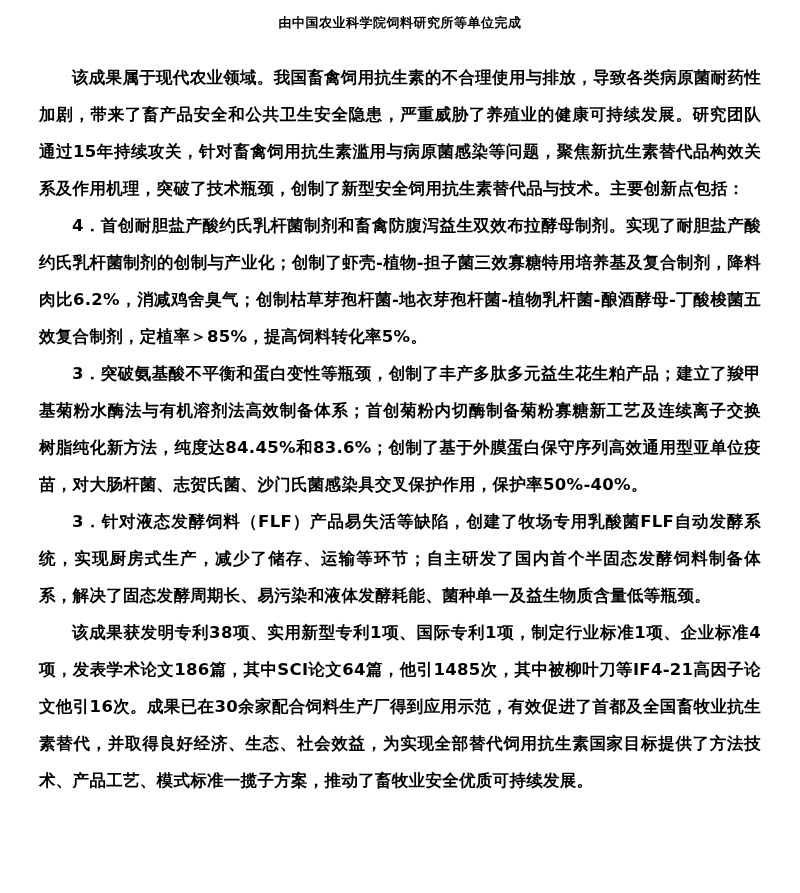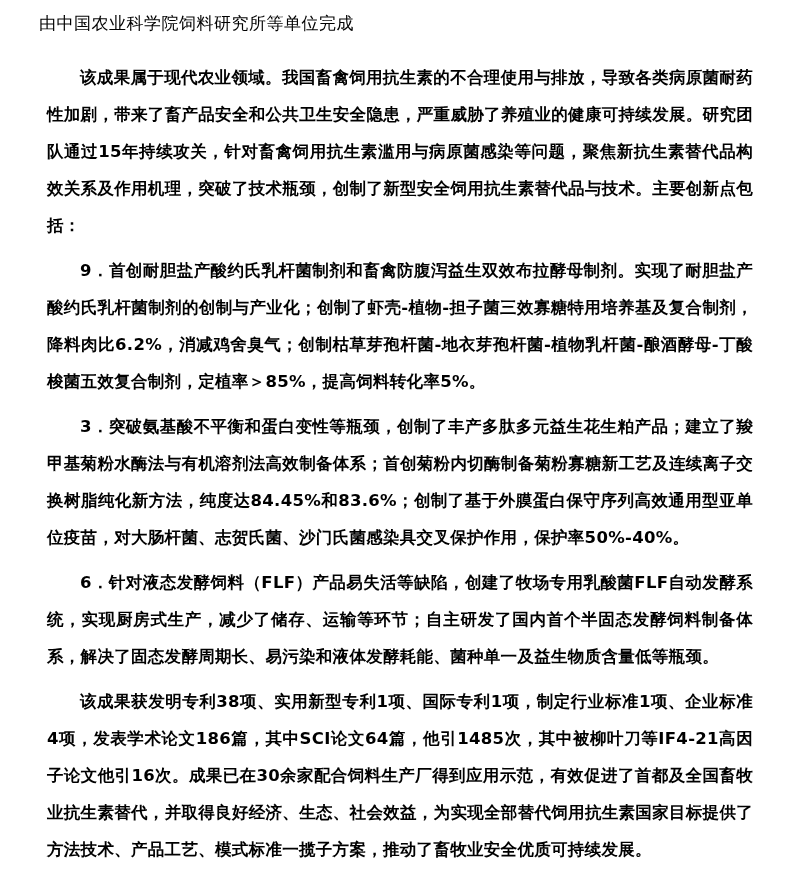--- a/index.html
+++ b/index.html
@@ -14,47 +14,47 @@
     background: #ffffff;
     box-sizing: border-box;
     padding: 13px 39px 0 39px;
     overflow: hidden;
     font-family: "DejaVu Sans", "Liberation Sans", sans-serif;
     color: #000000;
     -webkit-font-smoothing: antialiased;
   }
   .doc-title {
     margin: 0 0 26px 0;
-    font-size: 17px;
-    font-weight: normal;
-    text-align: left;
+    font-size: 13px;
+    font-weight: bold;
+    text-align: center;
     line-height: 20px;
     letter-spacing: 0.5px;
   }
   .para {
-    margin: 8px;
+    margin: 0;
     font-size: 16.5px;
     font-weight: bold;
     line-height: 37px;
     text-align: justify;
     text-justify: inter-ideograph;
     text-indent: 2em;
     letter-spacing: 0.3px;
     word-break: break-all;
   }
 </style>
 </head>
 <body>
 
 <div class="page">
   <h1 class="doc-title">由中国农业科学院饲料研究所等单位完成</h1>
 
   <p class="para">该成果属于现代农业领域。我国畜禽饲用抗生素的不合理使用与排放，导致各类病原菌耐药性加剧，带来了畜产品安全和公共卫生安全隐患，严重威胁了养殖业的健康可持续发展。研究团队通过15年持续攻关，针对畜禽饲用抗生素滥用与病原菌感染等问题，聚焦新抗生素替代品构效关系及作用机理，突破了技术瓶颈，创制了新型安全饲用抗生素替代品与技术。主要创新点包括：</p>
 
-  <p class="para">9．首创耐胆盐产酸约氏乳杆菌制剂和畜禽防腹泻益生双效布拉酵母制剂。实现了耐胆盐产酸约氏乳杆菌制剂的创制与产业化；创制了虾壳-植物-担子菌三效寡糖特用培养基及复合制剂，降料肉比6.2%，消减鸡舍臭气；创制枯草芽孢杆菌-地衣芽孢杆菌-植物乳杆菌-酿酒酵母-丁酸梭菌五效复合制剂，定植率＞85%，提高饲料转化率5%。</p>
+  <p class="para">4．首创耐胆盐产酸约氏乳杆菌制剂和畜禽防腹泻益生双效布拉酵母制剂。实现了耐胆盐产酸约氏乳杆菌制剂的创制与产业化；创制了虾壳-植物-担子菌三效寡糖特用培养基及复合制剂，降料肉比6.2%，消减鸡舍臭气；创制枯草芽孢杆菌-地衣芽孢杆菌-植物乳杆菌-酿酒酵母-丁酸梭菌五效复合制剂，定植率＞85%，提高饲料转化率5%。</p>
 
 
   <p class="para">3．突破氨基酸不平衡和蛋白变性等瓶颈，创制了丰产多肽多元益生花生粕产品；建立了羧甲基菊粉水酶法与有机溶剂法高效制备体系；首创菊粉内切酶制备菊粉寡糖新工艺及连续离子交换树脂纯化新方法，纯度达84.45%和83.6%；创制了基于外膜蛋白保守序列高效通用型亚单位疫苗，对大肠杆菌、志贺氏菌、沙门氏菌感染具交叉保护作用，保护率50%-40%。</p>
 
-  <p class="para">6．针对液态发酵饲料（FLF）产品易失活等缺陷，创建了牧场专用乳酸菌FLF自动发酵系统，实现厨房式生产，减少了储存、运输等环节；自主研发了国内首个半固态发酵饲料制备体系，解决了固态发酵周期长、易污染和液体发酵耗能、菌种单一及益生物质含量低等瓶颈。</p>
+  <p class="para">3．针对液态发酵饲料（FLF）产品易失活等缺陷，创建了牧场专用乳酸菌FLF自动发酵系统，实现厨房式生产，减少了储存、运输等环节；自主研发了国内首个半固态发酵饲料制备体系，解决了固态发酵周期长、易污染和液体发酵耗能、菌种单一及益生物质含量低等瓶颈。</p>
 
   <p class="para">该成果获发明专利38项、实用新型专利1项、国际专利1项，制定行业标准1项、企业标准4项，发表学术论文186篇，其中SCI论文64篇，他引1485次，其中被柳叶刀等IF4-21高因子论文他引16次。成果已在30余家配合饲料生产厂得到应用示范，有效促进了首都及全国畜牧业抗生素替代，并取得良好经济、生态、社会效益，为实现全部替代饲用抗生素国家目标提供了方法技术、产品工艺、模式标准一揽子方案，推动了畜牧业安全优质可持续发展。</p>
 </div>
 
 </body></html>

